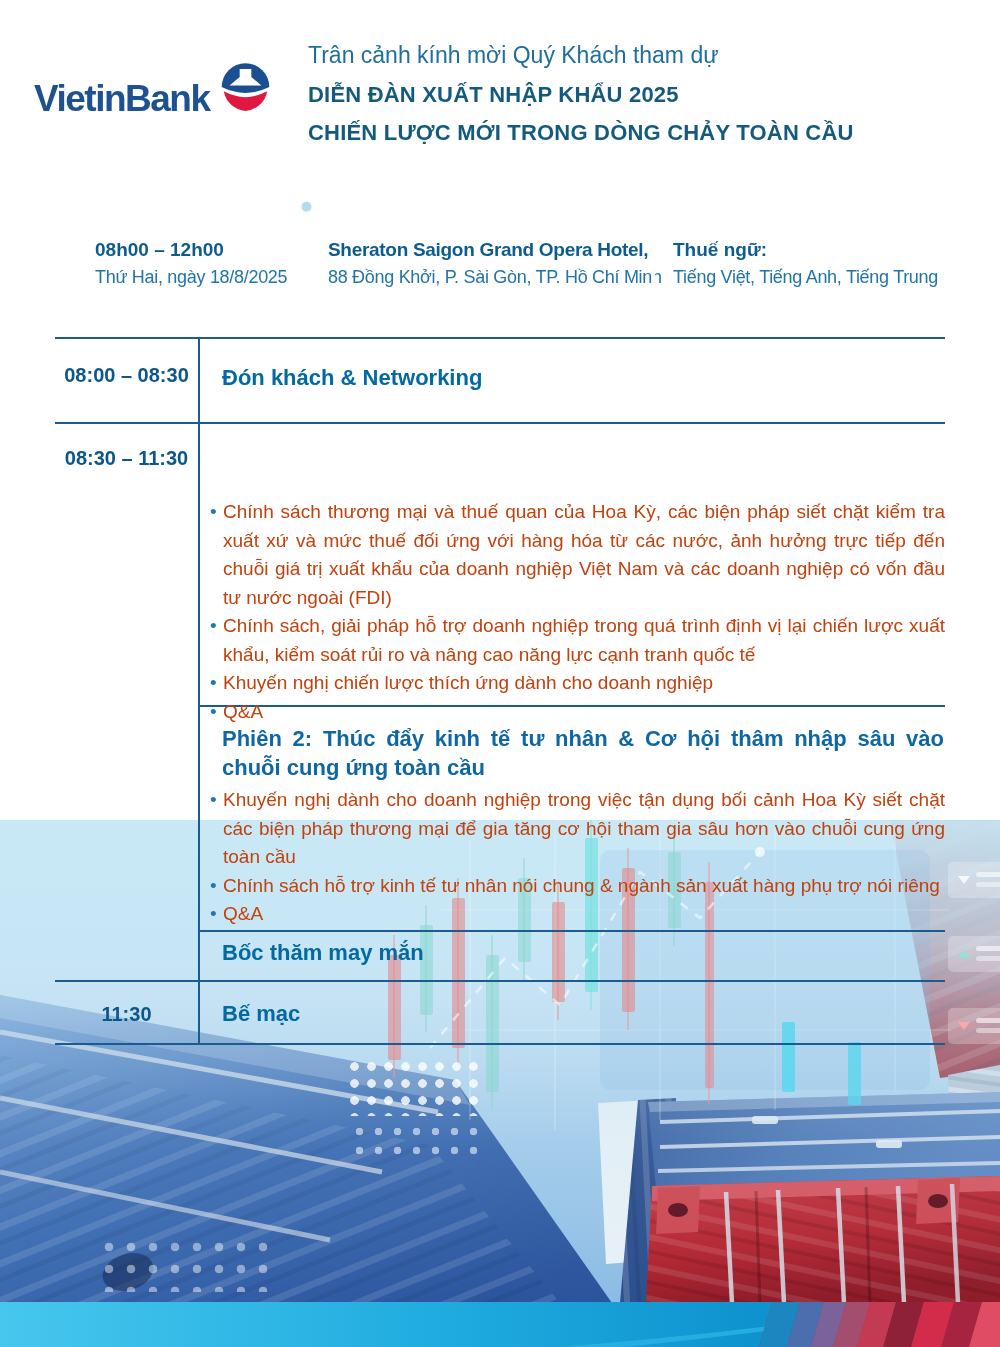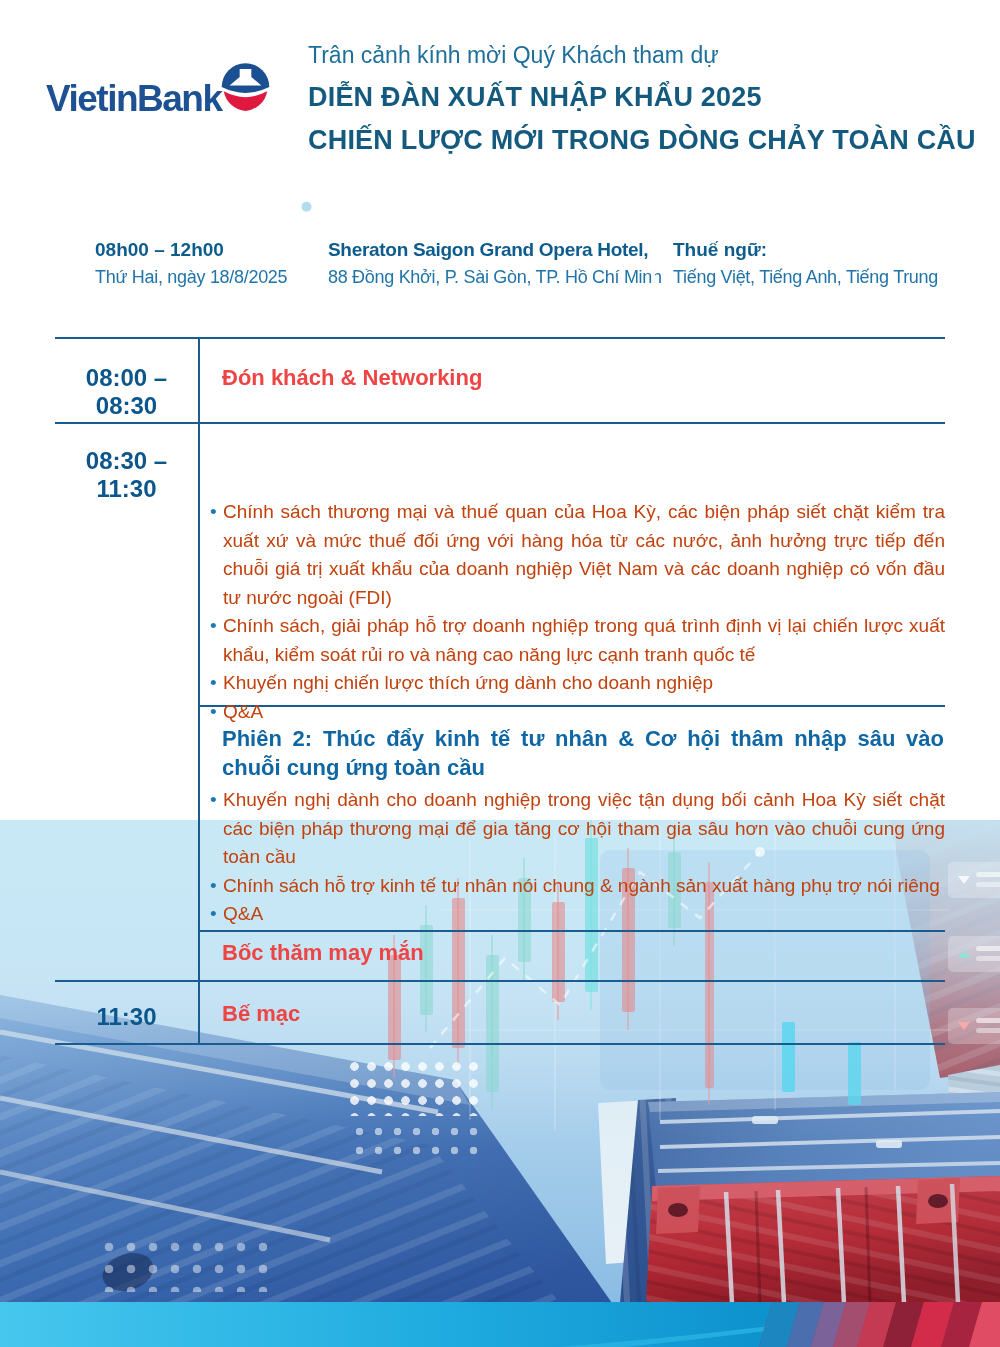--- a/index.html
+++ b/index.html
@@ -5,37 +5,37 @@
   html,body{margin:0;padding:0;}
   .page{
     position:relative; width:1000px; height:1347px; overflow:hidden;
     font-family:"Liberation Sans","DejaVu Sans",sans-serif;
     background:
       radial-gradient(ellipse 600px 420px at 8% 40%, rgba(255,255,255,0.30), rgba(255,255,255,0) 60%),
       linear-gradient(168deg,#badfف0 0%, #b7def0 0%, #b9e0f1 28%, #c3e6f4 52%, #cdeaf6 72%, #d2ecf7 100%);
   }
   .abs{position:absolute;}
   
-  .logo-text{left:46px; top:78px; font-size:37px; font-weight:700; letter-spacing:-1.5px; color:#1d5192; z-index:6;}
+  .logo-text{left:34px; top:78px; font-size:37px; font-weight:700; letter-spacing:-1.5px; color:#1d5192; z-index:6;}
   .logo-mark{left:219px; top:58px; width:53px; height:56px; z-index:6;}
   .header-text{left:308px; top:42px; z-index:6;}
   .invite{font-size:23px; color:#1e6f9c; margin:0 0 13px 0;}
-  .ev-title{font-size:27px; font-weight:700; color:#135a7e; margin:0 0 12px 0; letter-spacing:.2px;}
+  .ev-title{font-size:22px; font-weight:700; color:#135a7e; margin:0 0 12px 0; letter-spacing:.2px;}
   
   .info-col{position:absolute; top:194px; z-index:6;}
   .info-icon{display:block; height:36px;}
   .info-body{margin-left:14px; margin-top:6px; border-left:3px solid rgba(255,255,255,0.95); padding:3px 0 12px 18px;}
   .info-title{font-size:19px; font-weight:700; color:#0d5c8d; white-space:nowrap;}
   .info-sub{font-size:18px; color:#2174a8; margin-top:6px; white-space:nowrap; letter-spacing:-0.3px;}
   
   .hline,.vline{background:#1b5c90; z-index:5;}
   .hline{height:2px;}
   .vline{width:2px;}
-  .time-cell{left:55px; width:143px; text-align:center; font-size:24px; font-weight:700; color:#0c568c; z-index:6;}
-  .row-title{left:222px; font-size:22px; font-weight:700; color:#ef4444; z-index:6;text-align:right;}
+  .time-cell{left:55px; width:143px; text-align:center; font-size:20px; font-weight:700; color:#0c568c; z-index:6;}
+  .row-title{left:222px; font-size:22px; font-weight:700; color:#0369a1; z-index:6;text-align:right;}
   .session-head{left:222px; width:722px; font-size:22px; font-weight:700; color:#0e67a4; line-height:29px; text-align:justify; z-index:6;}
   .bullets{left:210px; width:735px; margin:0; padding:0; list-style:none; z-index:6;}
   .bullets li{position:relative; padding-left:13px; font-size:19px; color:#c2410c; line-height:28.5px; text-align:justify;}
   .bullets li::before{content:"•"; position:absolute; left:0; top:0; color:#1e79b2;}
   
   .photo{left:0; top:820px; width:1000px; height:483px; z-index:1;
     background:linear-gradient(180deg, rgba(190,227,245,0) 0%, rgba(163,206,236,0.45) 34%, rgba(143,192,230,0.80) 66%, rgba(132,184,226,0.95) 100%);}
   .dots{z-index:2;}
   .dots-a{left:346px; top:1058px; width:138px; height:58px;
     background-image:radial-gradient(circle, rgba(255,255,255,0.80) 4px, rgba(255,255,255,0) 4.6px);

